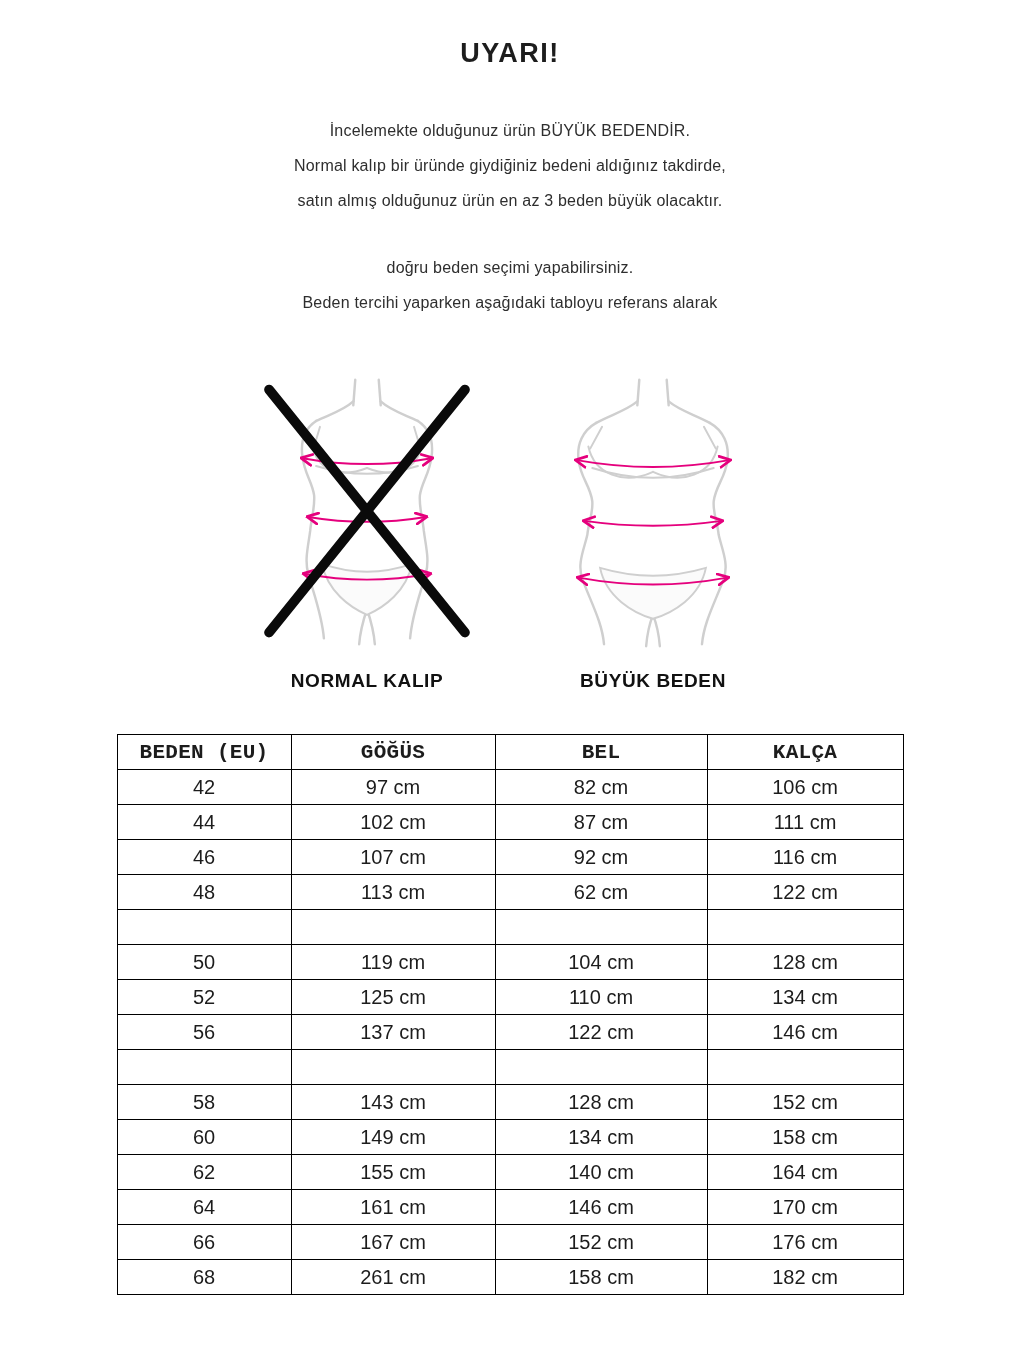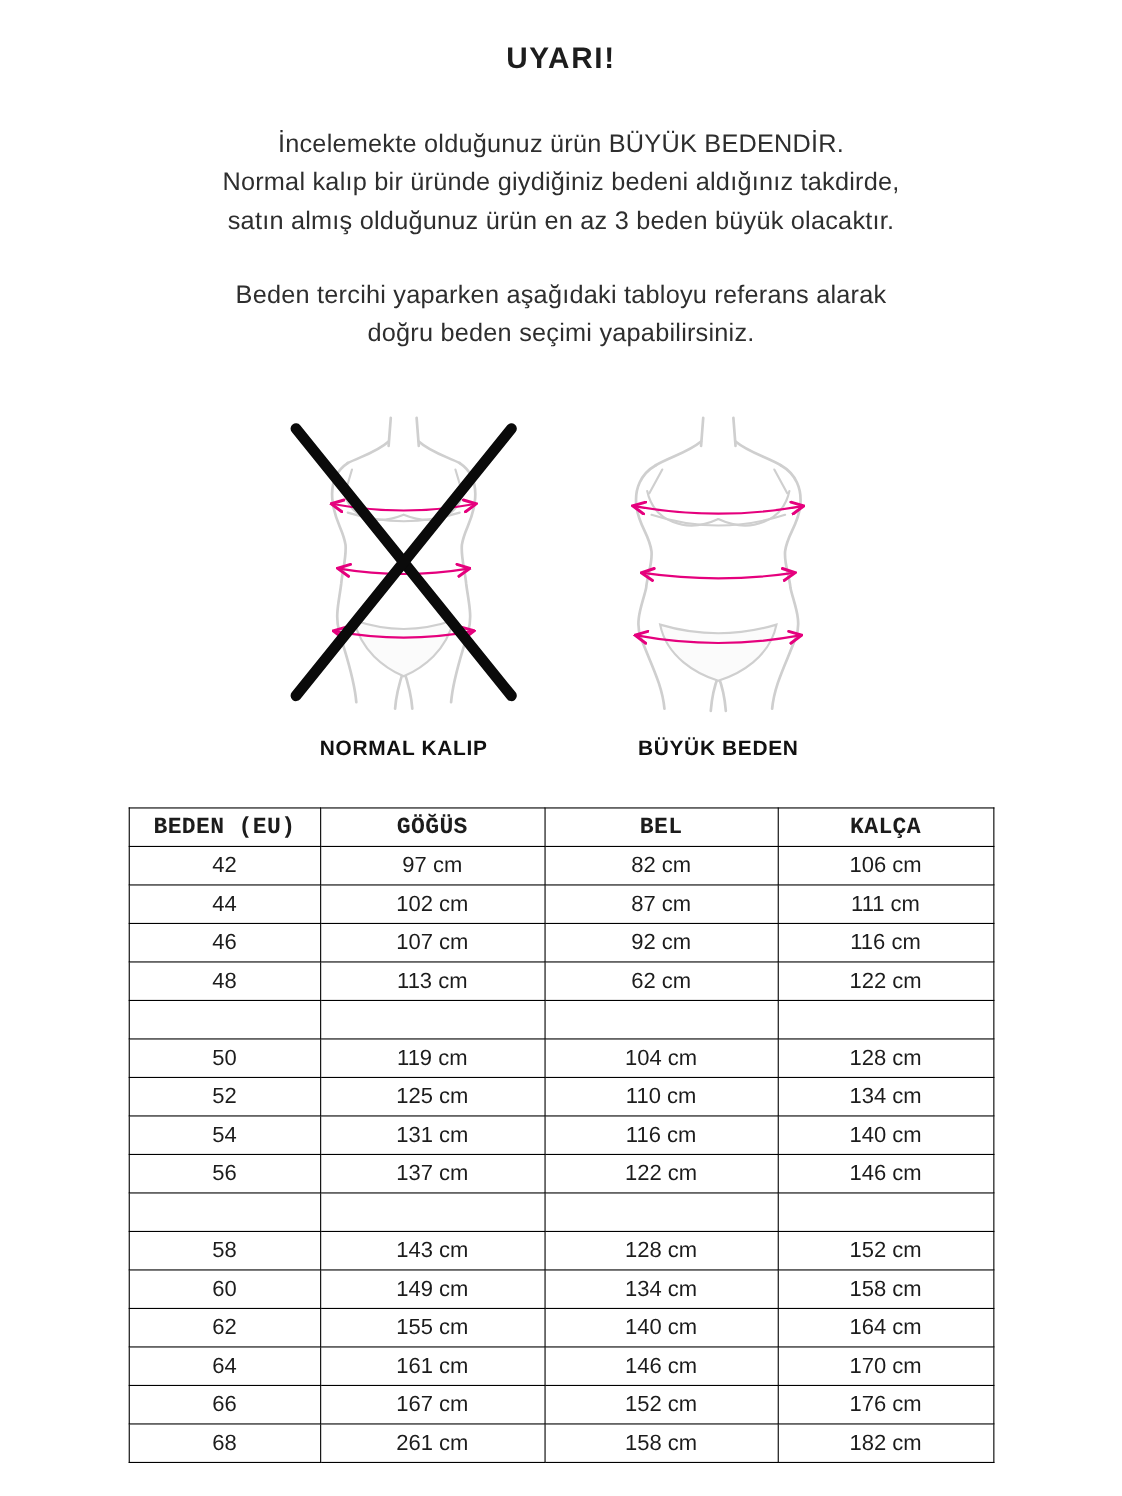--- a/index.html
+++ b/index.html
@@ -19,21 +19,21 @@
   .page{width:1020px;height:1264px;padding-top:38px;}
 
   .title{
     text-align:center;
     font-size:27px;font-weight:bold;letter-spacing:1.5px;
     color:#1d1d1d;
     margin-bottom:44px;
   }
   .para{
     text-align:center;
-    font-size:23px;line-height:35px;
+    font-size:16px;line-height:35px;
     color:#2e2e2e;
     letter-spacing:0.2px;
   }
   .para + .para{margin-top:32px;}
 
   .figures{
     margin-top:52px;
     display:flex;justify-content:center;align-items:flex-start;gap:58px;
   }
   .figure-block{width:228px;text-align:center;}
@@ -76,22 +76,22 @@
 
   <div class="title">UYARI!</div>
 
   <div class="para">
     <div>İncelemekte olduğunuz ürün BÜYÜK BEDENDİR.</div>
     <div>Normal kalıp bir üründe giydiğiniz bedeni aldığınız takdirde,</div>
     <div>satın almış olduğunuz ürün en az 3 beden büyük olacaktır.</div>
   </div>
 
   <div class="para">
+    <div>doğru beden seçimi yapabilirsiniz.</div>
     <div>Beden tercihi yaparken aşağıdaki tabloyu referans alarak</div>
-    <div>doğru beden seçimi yapabilirsiniz.</div>
   </div>
 
   <div class="figures">
 
     <div class="figure-block">
       <svg width="226" height="284" viewBox="0 0 220 290">
         <defs>
           <marker id="arrowN" viewBox="0 0 10 10" refX="8" refY="5" markerWidth="7" markerHeight="7" orient="auto-start-reverse">
             <path class="marker-head" d="M1,1 L9,5 L1,9"></path>
           </marker>
@@ -217,26 +217,20 @@
             <td>104 cm</td>
             <td>128 cm</td>
           </tr>
           <tr>
             <td>52</td>
             <td>125 cm</td>
             <td>110 cm</td>
             <td>134 cm</td>
           </tr>
           <tr>
-            <td>54</td>
-            <td>131 cm</td>
-            <td>116 cm</td>
-            <td>140 cm</td>
-          </tr>
-          <tr>
             <td>56</td>
             <td>137 cm</td>
             <td>122 cm</td>
             <td>146 cm</td>
           </tr>
           <tr>
             <td></td>
             <td></td>
             <td></td>
             <td></td>

